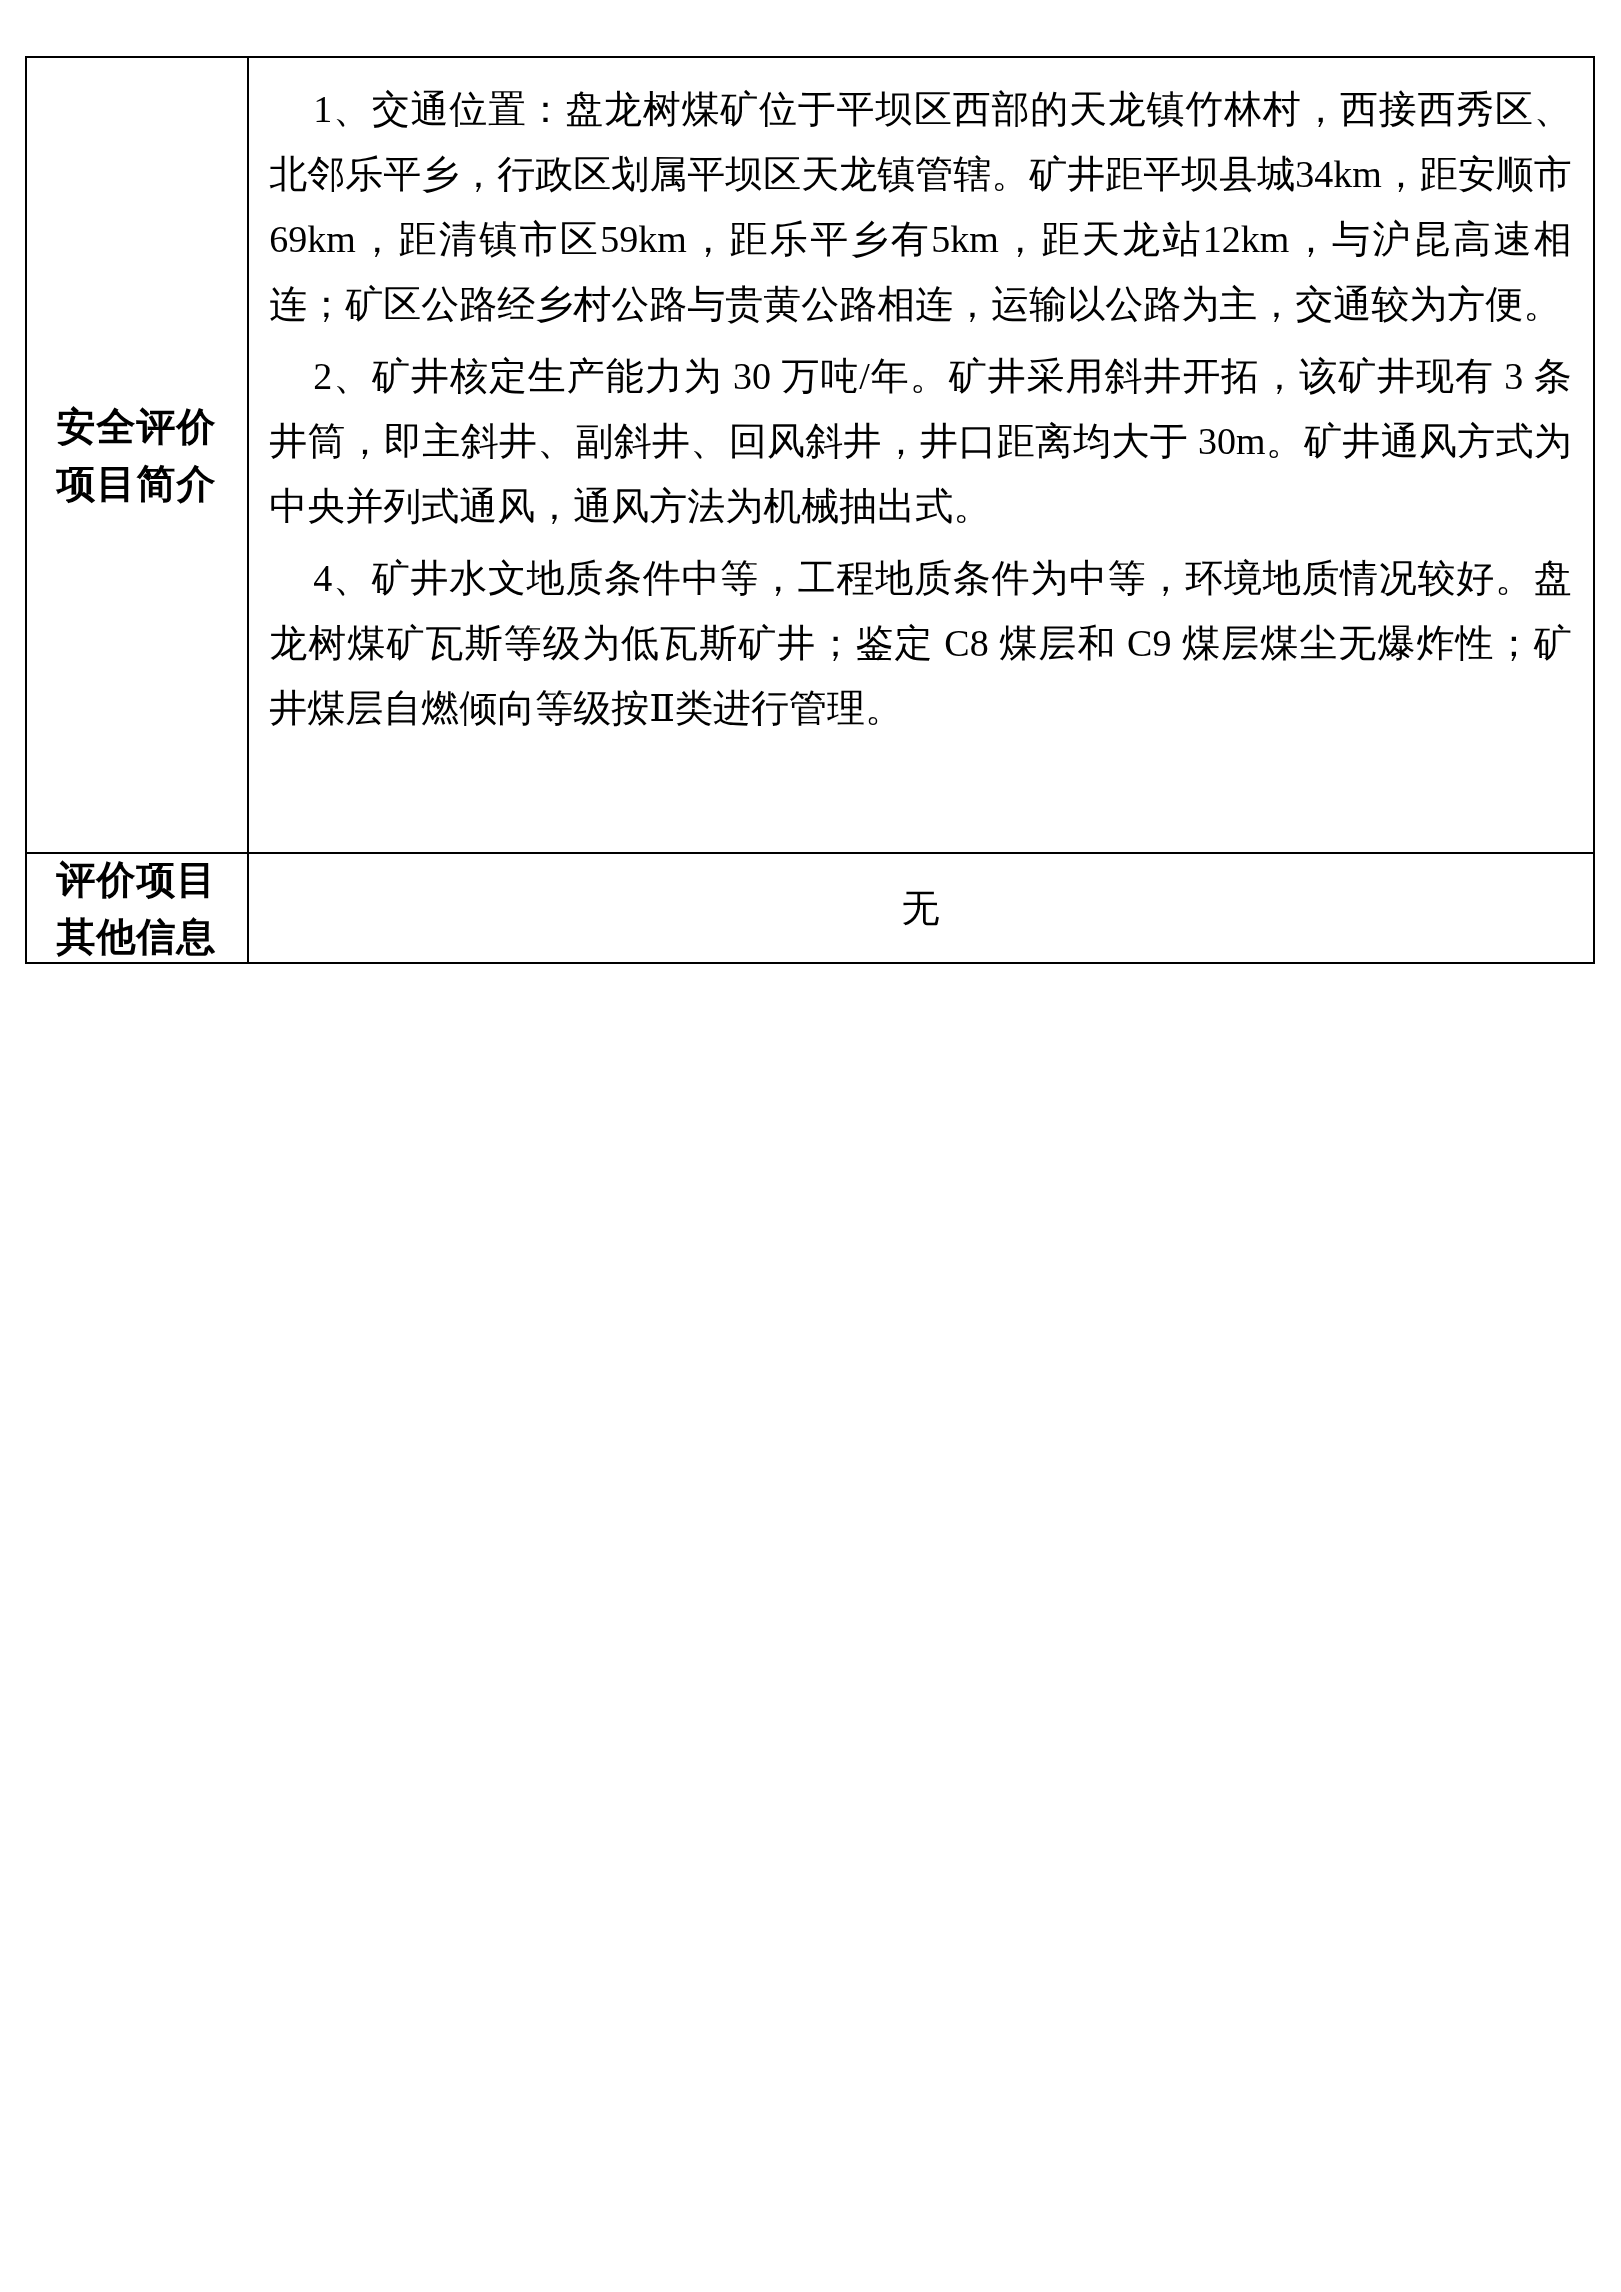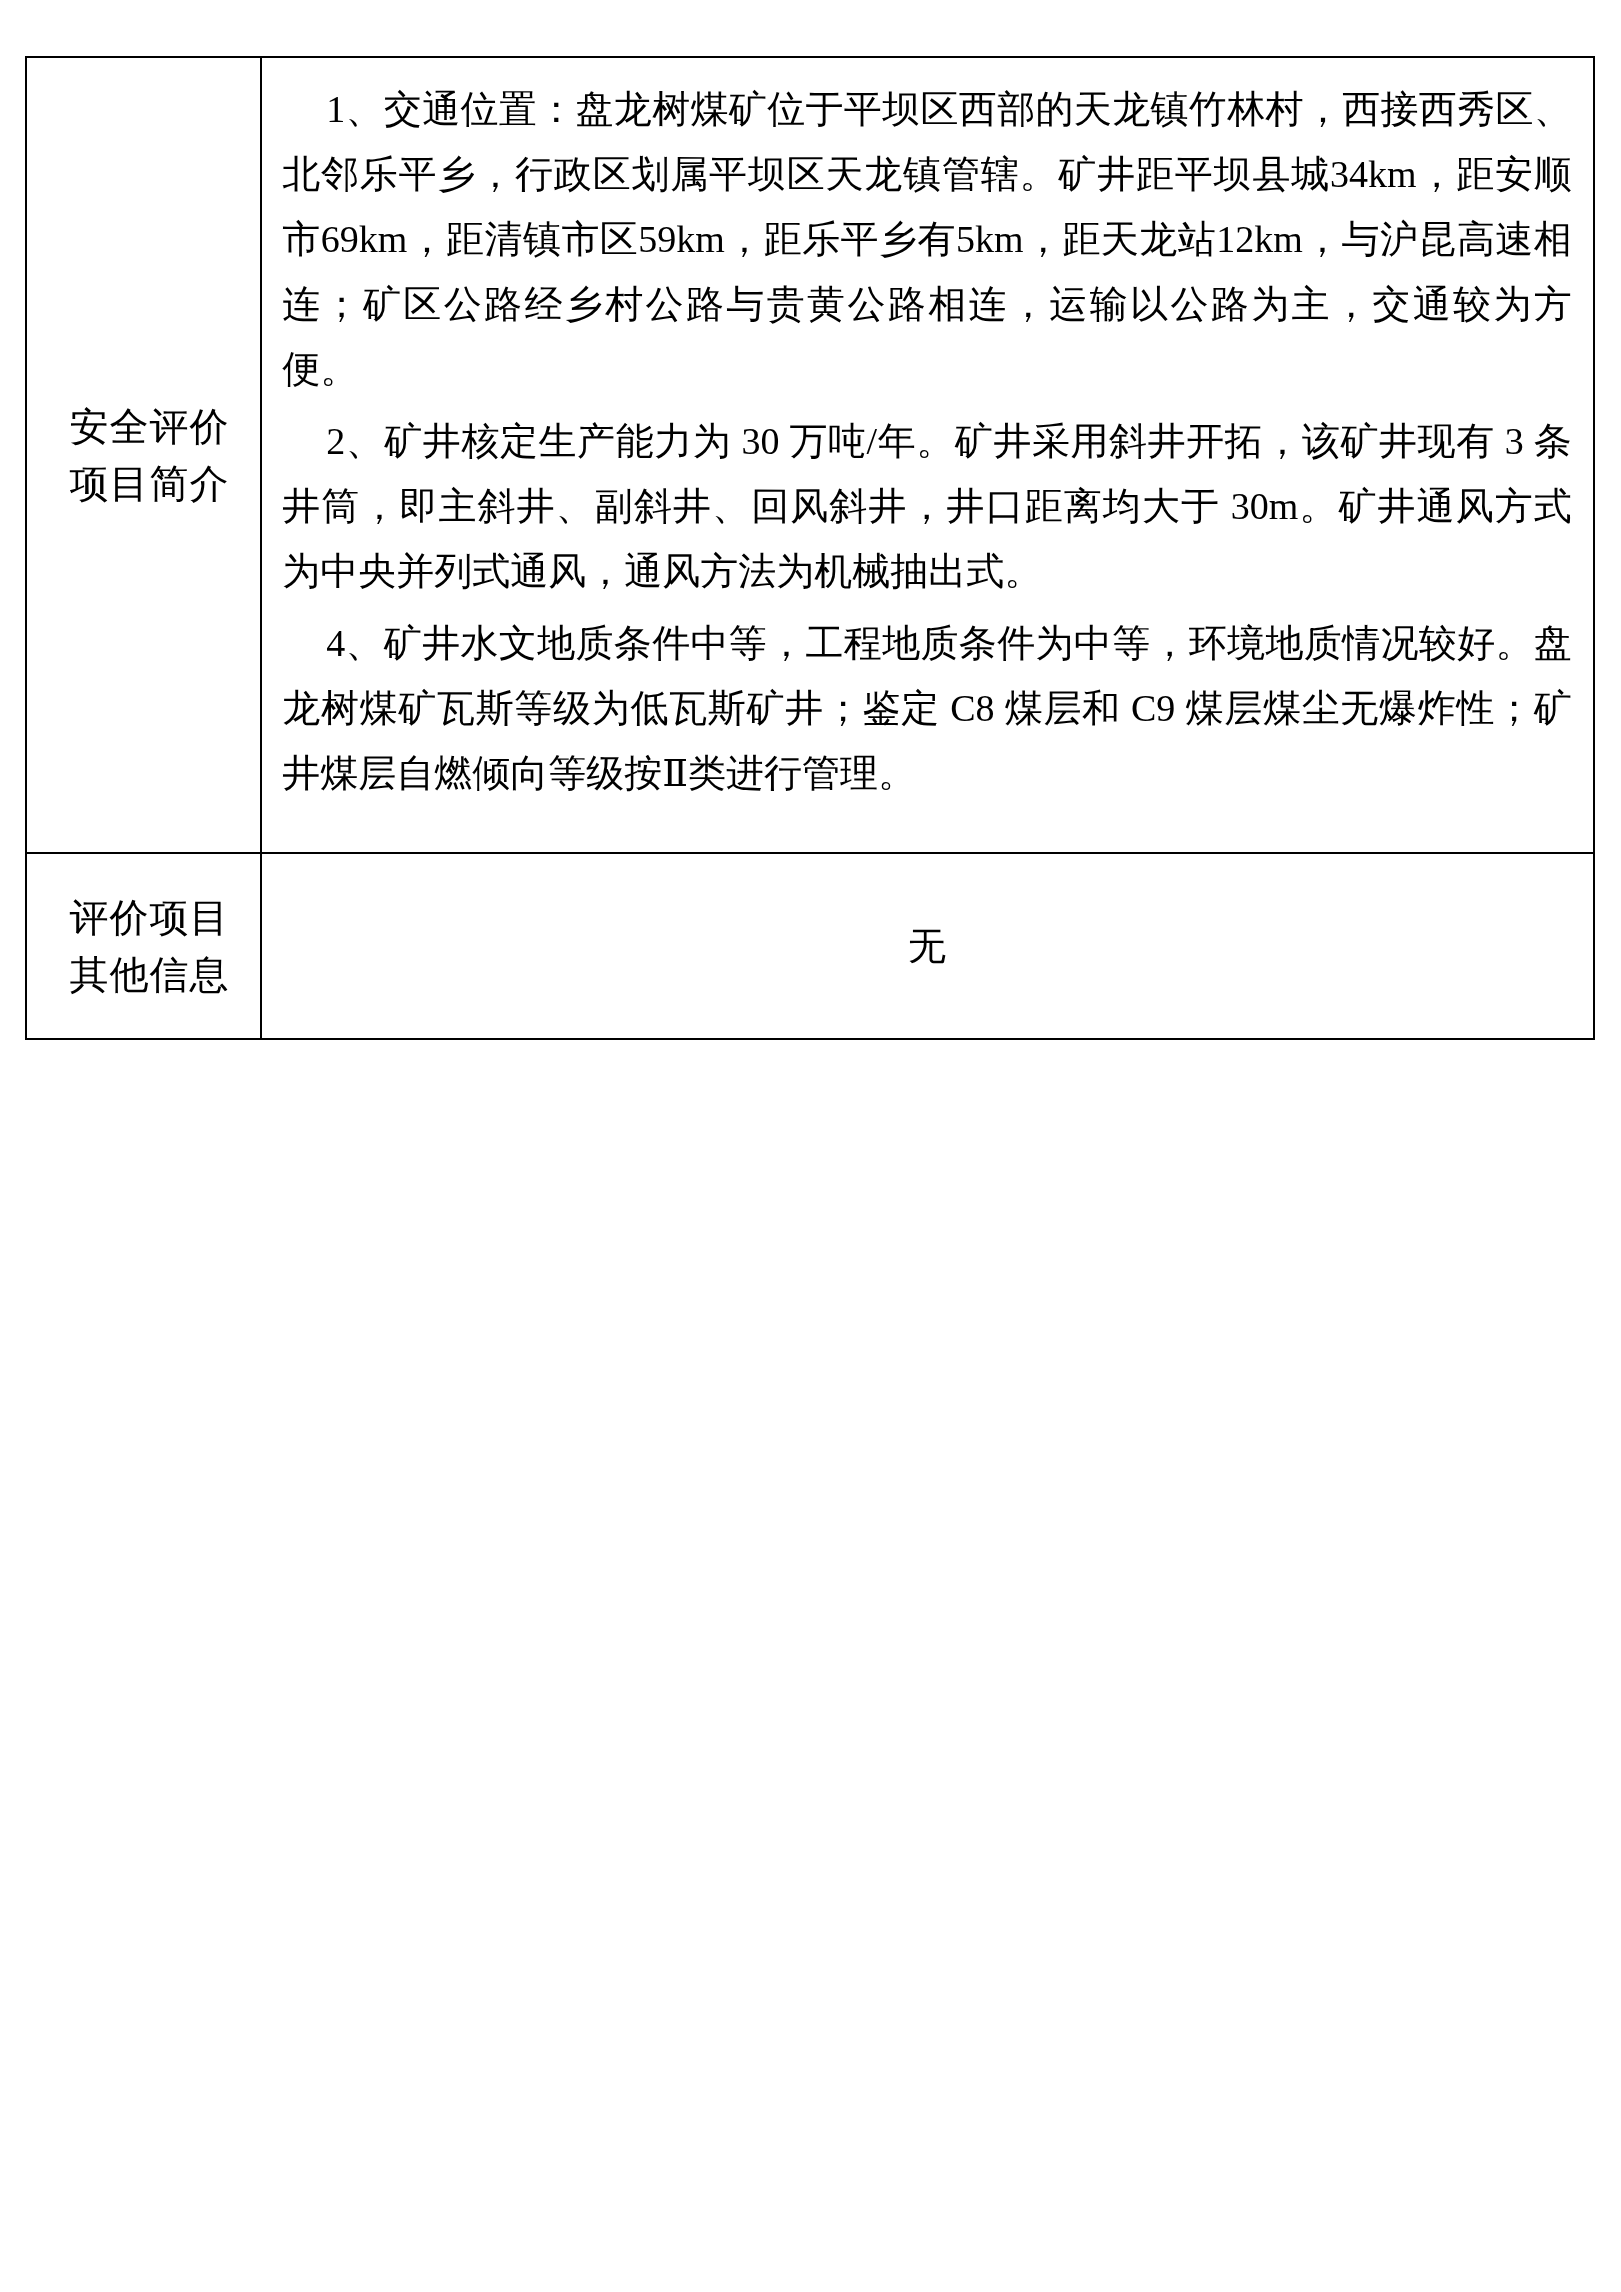--- a/index.html
+++ b/index.html
@@ -25,38 +25,37 @@
   }
   .trow {
     display: flex;
     align-items: stretch;
   }
   .trow-intro {
     height: 794px;
     border-bottom: 2.9px solid #000000;
   }
   .trow-other {
-    height: 184px;
+    height: 108px;
   }
   .label-cell {
     width: 222px;
     flex: 0 0 222px;
     border-right: 2px solid #000000;
     display: flex;
     align-items: center;
     justify-content: center;
     text-align: center;
     padding: 0 11.8px;
     box-sizing: border-box;
     font-family: "DejaVu Sans", "Liberation Sans", sans-serif;
-    font-weight: normal;
+    font-weight: bold;
     font-size: 39px;
     line-height: 57px;
     letter-spacing: 1px;
-    margin-left: 13px;
   }
   .content-cell {
     flex: 1 1 auto;
     padding: 11.8px 13.7px;
     box-sizing: border-box;
     overflow: hidden;
   }
   .content-cell p {
     margin: 7px;
     font-size: 38px;

